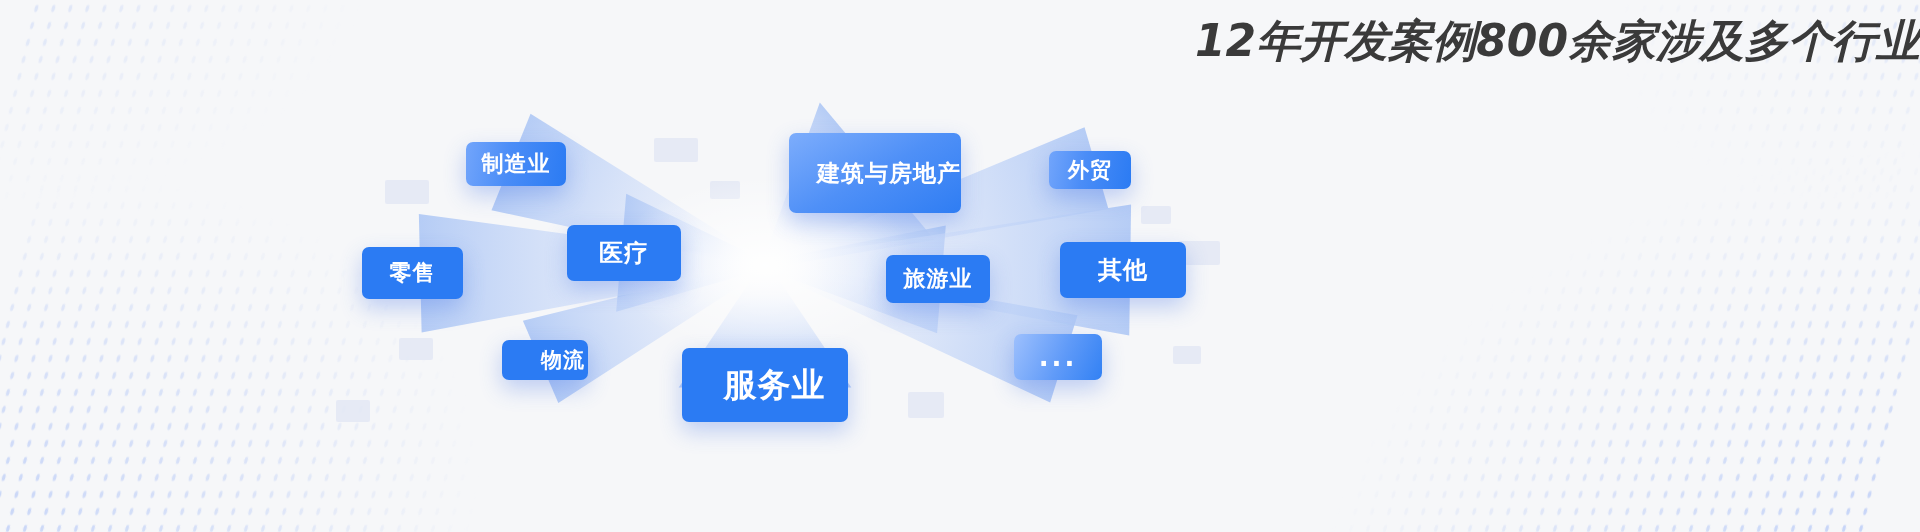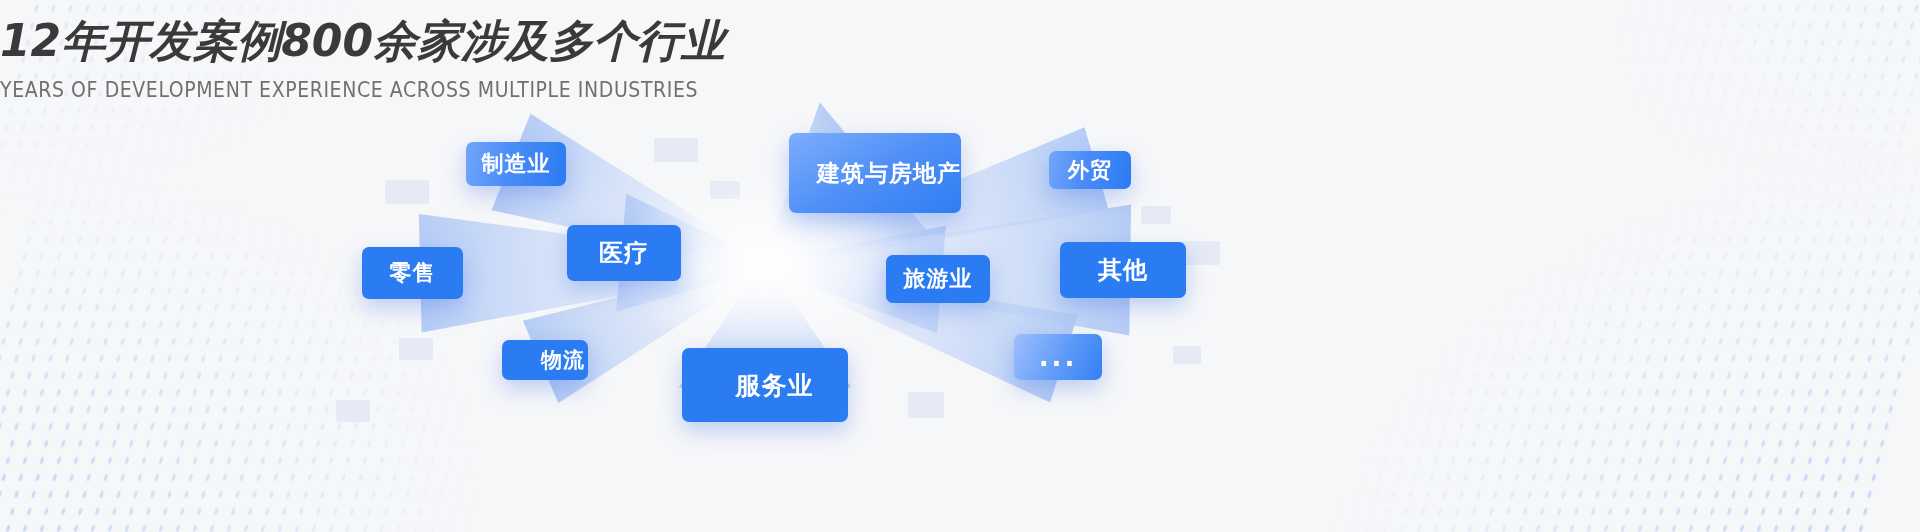--- a/index.html
+++ b/index.html
@@ -46,21 +46,21 @@
   
   .chip {
     position:absolute;
     background:#e3e8f4;
     border-radius:2px;
     opacity:.85;
     pointer-events:none;
   }
 
   
-  .head { position:absolute; left:0; right:0; top:14px; text-align:left; }
+  .head { position:absolute; left:0; right:0; top:14px; text-align:right; }
   #page-title {
     font-size:44px;
     font-weight:bold;
     font-style:italic;
     color:#3a3a3a;
     letter-spacing:0px;
     line-height:1.24;
     font-family:"DejaVu Sans","Liberation Sans",sans-serif;
   }
   #page-subtitle {
@@ -187,21 +187,20 @@
       <polygon points="764.9441395260906,268.9996099319127 1129.2450054373642,335.61361068472985 1131.074994562636,204.5863893152702 765.0558604739094,261.0003900680873" fill="url(#rg361_1123_270)"></polygon>
       <polygon points="763.4142559348011,261.32775058585526 522.8713813510766,320.84425154986155 558.3286186489235,402.9557484501384 766.5857440651989,268.67224941414474" fill="url(#rg517_545_360)"></polygon>
       <polygon points="761,265 678.68,387.4 851.32,387.4 769,265" fill="url(#rg450_765_385)"></polygon>
       <polygon points="763.8017097134374,268.8162940648134 1050.1515591217244,402.4984041014651 1077.5684408782759,315.18159589853497 766.1982902865626,261.1837059351866" fill="url(#rg377_1058_357)"></polygon>
     </g>
   <ellipse cx="765" cy="265" rx="150" ry="90" fill="url(#glow)"></ellipse>
 </svg>
 
 <div class="head">
   <div id="page-title">12年开发案例800余家涉及多个行业</div>
-  <div id="page-subtitle">YEARS OF DEVELOPMENT EXPERIENCE ACROSS MULTIPLE INDUSTRIES</div>
 </div>
 
 <div id="tag-layer">
     <div class="tag grad" style="left: 466px; top: 142px; width: 100px; height: 44px; font-size: 22px;">
       <span>制造业</span>
     </div>
     <div class="tag gradv" style="left: 789px; top: 133px; width: 172px; height: 80px; font-size: 23px;">
       <span>建筑与房地产</span>
     </div>
     <div class="tag grad" style="left: 1049px; top: 151px; width: 82px; height: 38px; font-size: 21px; border-radius: 7px;">
@@ -215,19 +214,19 @@
     </div>
     <div class="tag solid" style="left: 886px; top: 255px; width: 104px; height: 48px; font-size: 22px;">
       <span>旅游业</span>
     </div>
     <div class="tag solid" style="left: 1060px; top: 242px; width: 126px; height: 56px; font-size: 24px;">
       <span>其他</span>
     </div>
     <div class="tag solid" style="left: 502px; top: 340px; width: 86px; height: 40px; font-size: 21px; padding-left: 36px;">
       <span>物流</span>
     </div>
-    <div class="tag solid" style="left: 682px; top: 348px; width: 166px; height: 74px; font-size: 25px; padding-left: 19px;">
+    <div class="tag solid" style="left: 682px; top: 348px; width: 166px; height: 74px; font-size: 33px; padding-left: 19px;">
       <span>服务业</span>
     </div>
     <div class="tag gradl dots3" style="left: 1014px; top: 334px; width: 88px; height: 46px; font-size: 26px;">
       <span>...</span>
     </div>
   </div>
 
 </body></html>

